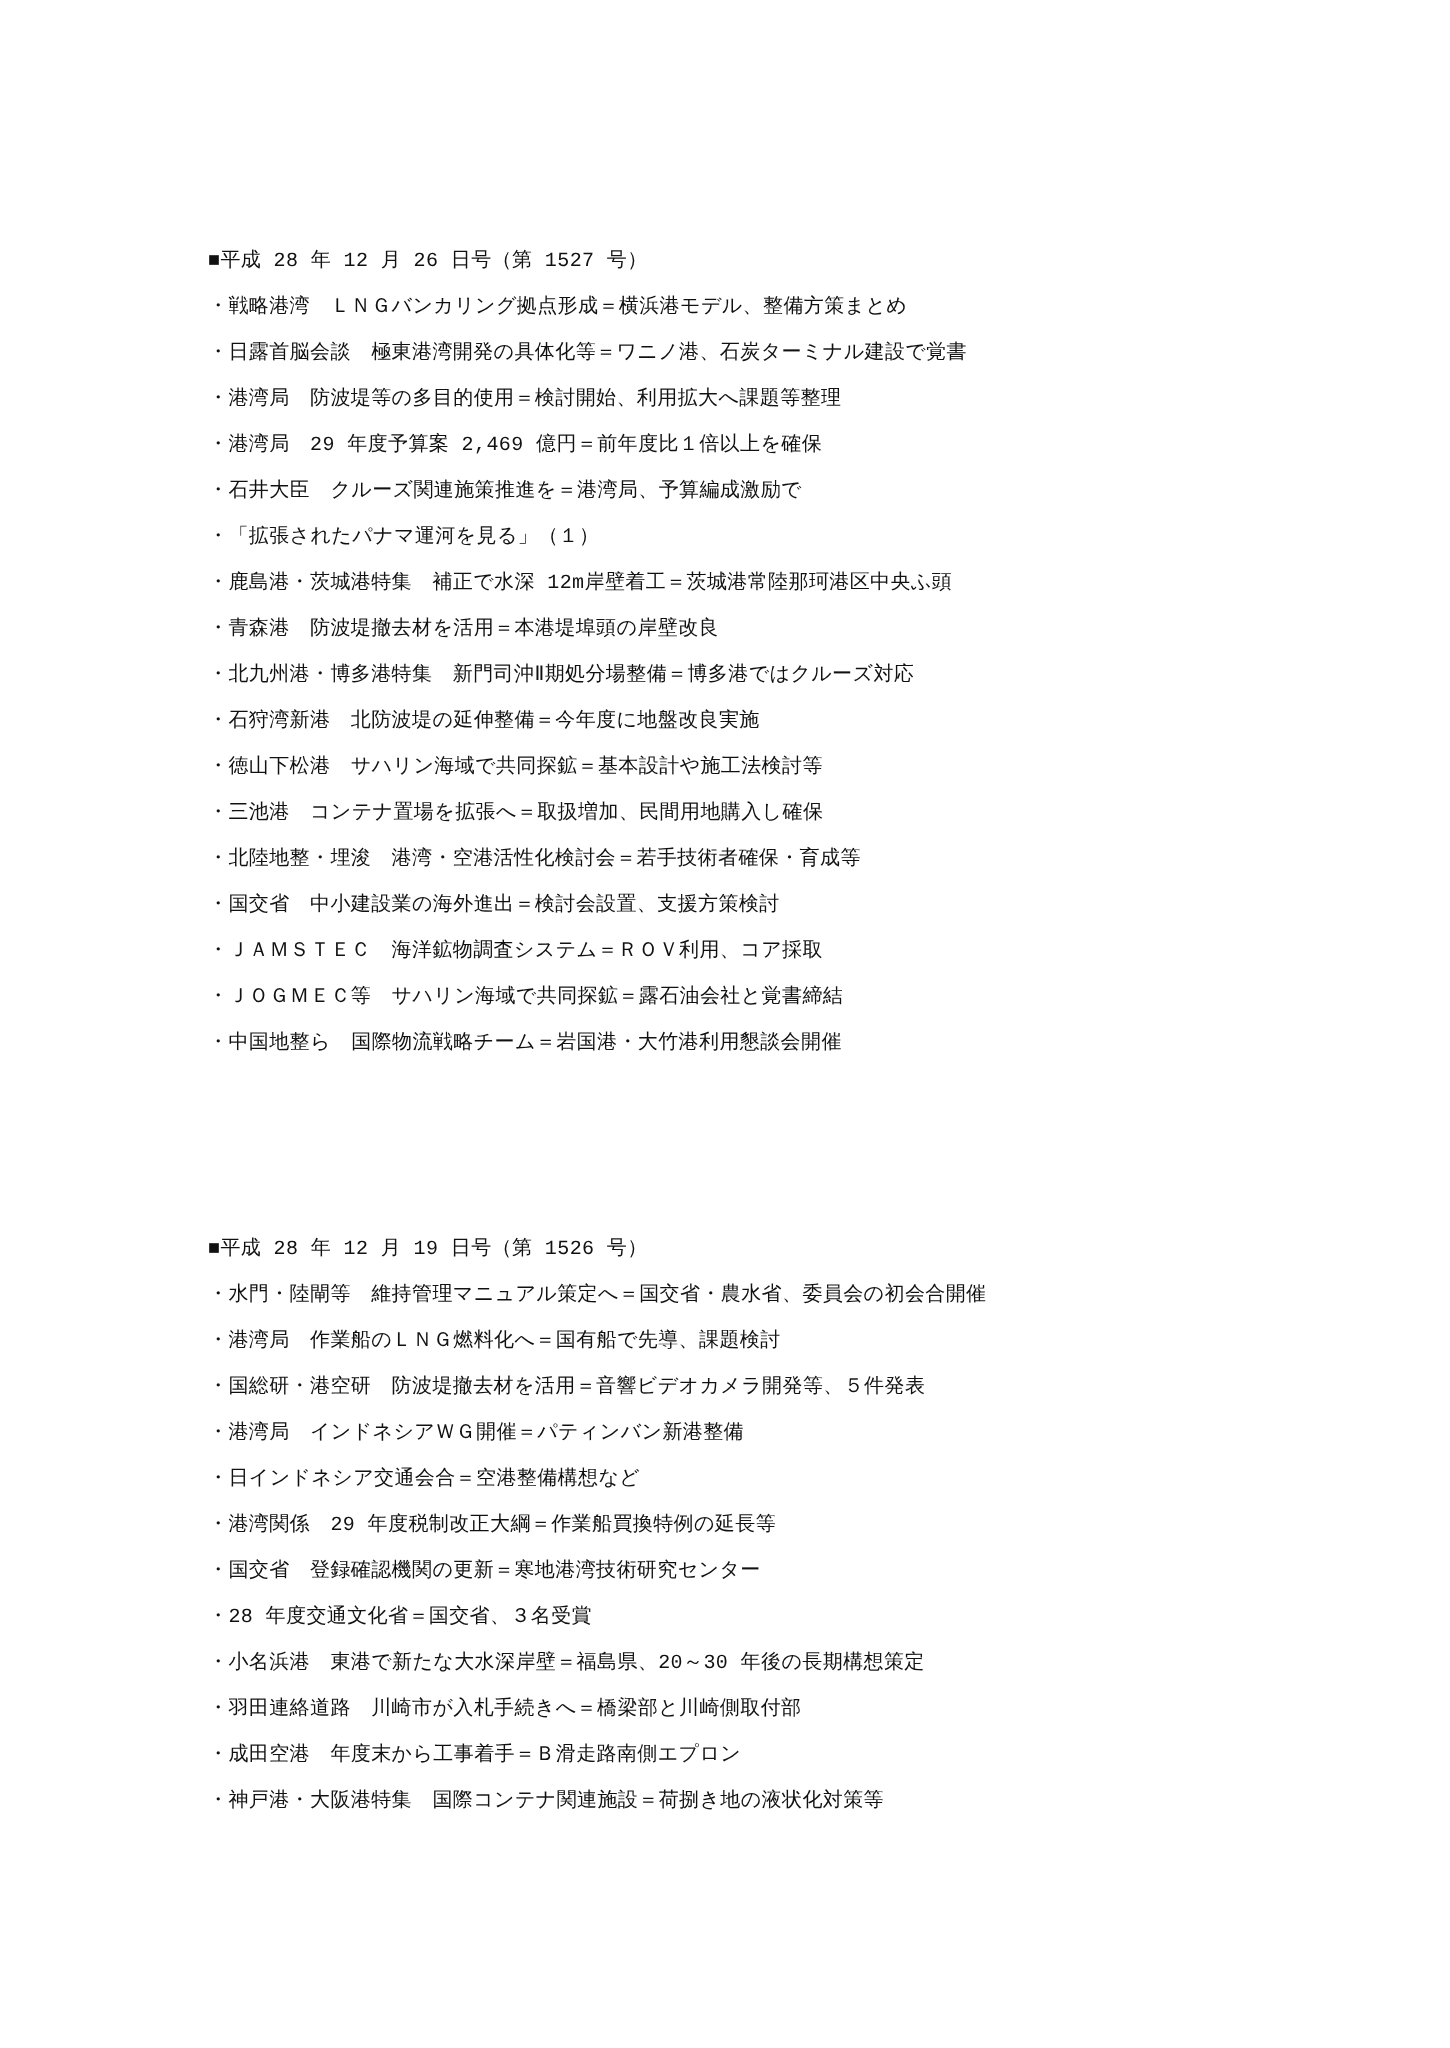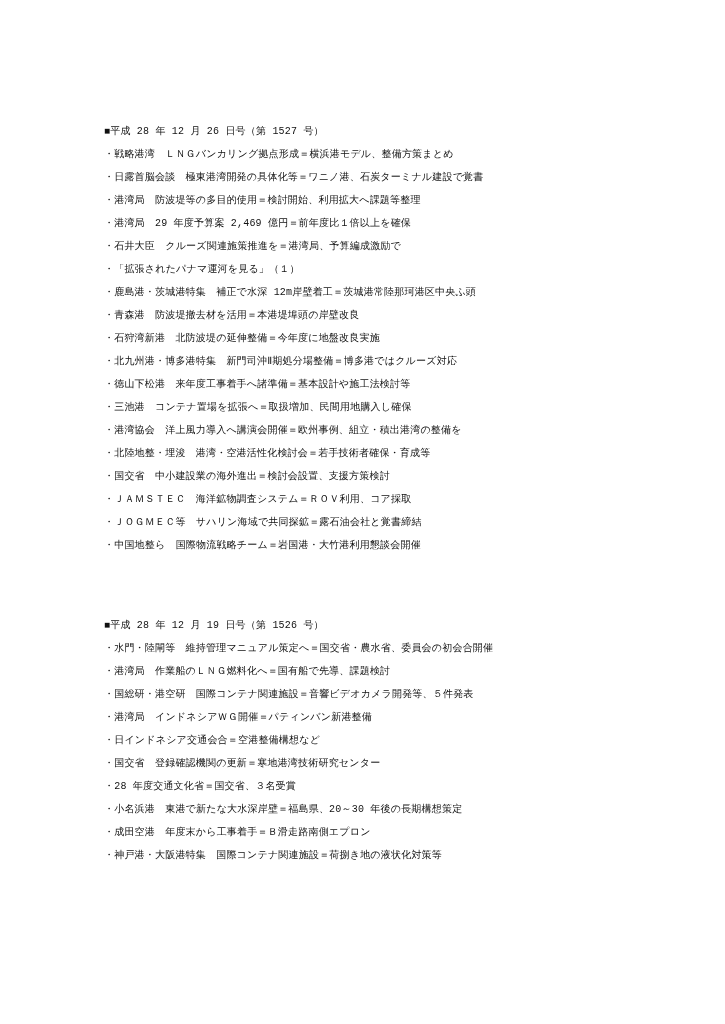--- a/index.html
+++ b/index.html
@@ -17,37 +17,38 @@
 <div class="section sec1">
   <div class="line header">■平成 28 年 12 月 26 日号（第 1527 号）</div>
   <div class="line">・戦略港湾　ＬＮＧバンカリング拠点形成＝横浜港モデル、整備方策まとめ</div>
   <div class="line">・日露首脳会談　極東港湾開発の具体化等＝ワニノ港、石炭ターミナル建設で覚書</div>
   <div class="line">・港湾局　防波堤等の多目的使用＝検討開始、利用拡大へ課題等整理</div>
   <div class="line">・港湾局　29 年度予算案 2,469 億円＝前年度比１倍以上を確保</div>
   <div class="line">・石井大臣　クルーズ関連施策推進を＝港湾局、予算編成激励で</div>
   <div class="line">・「拡張されたパナマ運河を見る」（１）</div>
   <div class="line">・鹿島港・茨城港特集　補正で水深 12m岸壁着工＝茨城港常陸那珂港区中央ふ頭</div>
   <div class="line">・青森港　防波堤撤去材を活用＝本港堤埠頭の岸壁改良</div>
+  <div class="line">・北九州港・博多港特集　新門司沖Ⅱ期処分場整備＝博多港ではクルーズ対応</div>
   <div class="line">・石狩湾新港　北防波堤の延伸整備＝今年度に地盤改良実施</div>
-  <div class="line">・北九州港・博多港特集　新門司沖Ⅱ期処分場整備＝博多港ではクルーズ対応</div>
-  <div class="line">・徳山下松港　来年度工事着手へ諸準備＝基本設計や施工法検討等</div>
+  <div class="line">・徳山下松港　サハリン海域で共同探鉱＝基本設計や施工法検討等</div>
   <div class="line">・三池港　コンテナ置場を拡張へ＝取扱増加、民間用地購入し確保</div>
-  <div class="line">・港湾協会　洋上風力導入へ講演会開催＝欧州事例、組立・積出港湾の整備を</div>
   <div class="line">・北陸地整・埋浚　港湾・空港活性化検討会＝若手技術者確保・育成等</div>
   <div class="line">・国交省　中小建設業の海外進出＝検討会設置、支援方策検討</div>
   <div class="line">・ＪＡＭＳＴＥＣ　海洋鉱物調査システム＝ＲＯＶ利用、コア採取</div>
   <div class="line">・ＪＯＧＭＥＣ等　サハリン海域で共同探鉱＝露石油会社と覚書締結</div>
   <div class="line">・中国地整ら　国際物流戦略チーム＝岩国港・大竹港利用懇談会開催</div>
 </div>
 
 <div class="section sec2">
   <div class="line header">■平成 28 年 12 月 19 日号（第 1526 号）</div>
   <div class="line">・水門・陸閘等　維持管理マニュアル策定へ＝国交省・農水省、委員会の初会合開催</div>
   <div class="line">・港湾局　作業船のＬＮＧ燃料化へ＝国有船で先導、課題検討</div>
-  <div class="line">・国総研・港空研　国際コンテナ関連施設＝音響ビデオカメラ開発等、５件発表</div>
+  <div class="line">・国総研・港空研　防波堤撤去材を活用＝音響ビデオカメラ開発等、５件発表</div>
   <div class="line">・港湾局　インドネシアＷＧ開催＝パティンバン新港整備</div>
   <div class="line">・日インドネシア交通会合＝空港整備構想など</div>
+  <div class="line">・港湾関係　29 年度税制改正大綱＝作業船買換特例の延長等</div>
   <div class="line">・国交省　登録確認機関の更新＝寒地港湾技術研究センター</div>
   <div class="line">・28 年度交通文化省＝国交省、３名受賞</div>
   <div class="line">・小名浜港　東港で新たな大水深岸壁＝福島県、20～30 年後の長期構想策定</div>
+  <div class="line">・羽田連絡道路　川崎市が入札手続きへ＝橋梁部と川崎側取付部</div>
   <div class="line">・成田空港　年度末から工事着手＝Ｂ滑走路南側エプロン</div>
   <div class="line">・神戸港・大阪港特集　国際コンテナ関連施設＝荷捌き地の液状化対策等</div>
 </div>
 
 </body></html>

